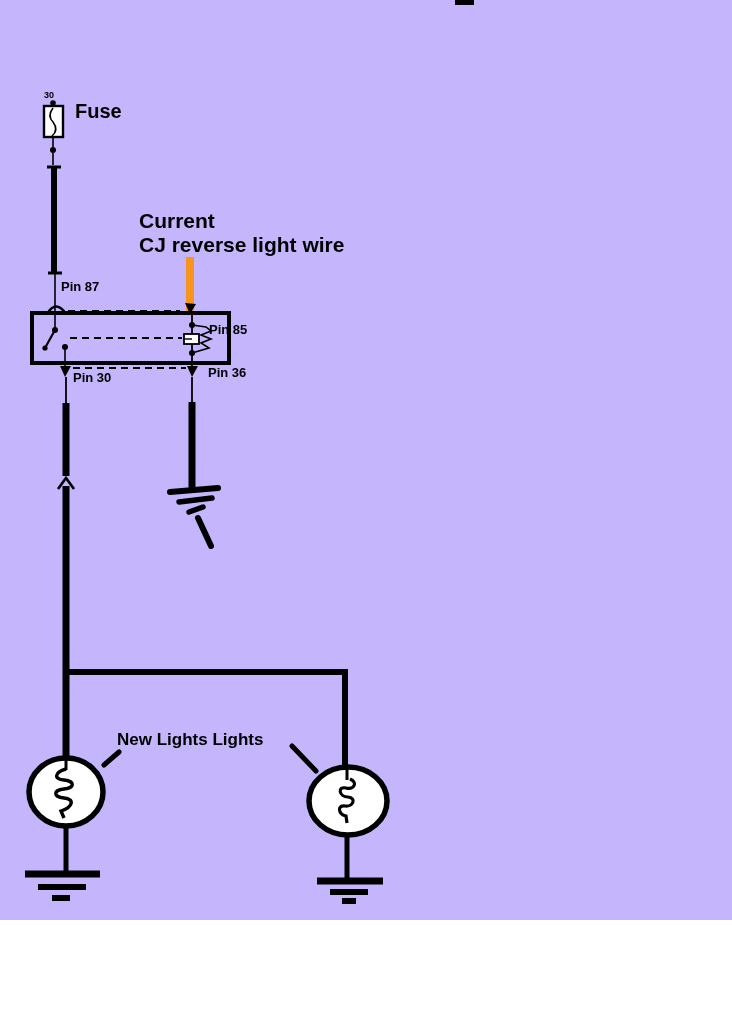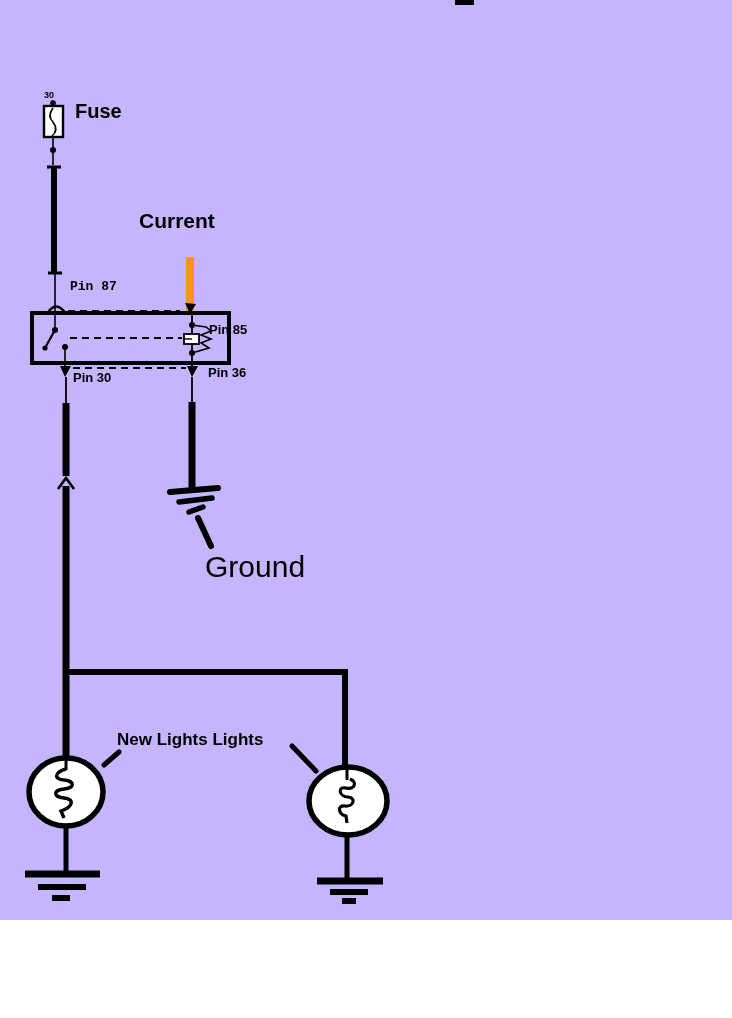--- a/index.html
+++ b/index.html
@@ -11,21 +11,21 @@
     overflow:hidden;
   }
   #wires{position:absolute;left:0;top:0;}
   .lbl{position:absolute;color:#000;white-space:nowrap;line-height:1.05;}
   .lbl.b{font-weight:bold;}
   .fuse-terminal{left:44px;top:91px;font-size:9px;}
   .fuse-label{left:75px;top:101px;font-size:20px;}
   .cur1{left:139px;top:210px;font-size:21px;}
   .cur2{left:139px;top:234px;font-size:21px;}
   .pin{font-size:13px;}
-  .pin87{left:70px;top:280px;font-family:Liberation Mono, monospace;}
+  .pin87{left:61px;top:280px;}
   .pin85{left:209px;top:292px;margin-top:31px;}
   .pin30{left:73px;top:371px;}
   .pin86{left:208px;top:366px;}
   .ground-label{left:205px;top:551px;font-size:30px;font-weight:400;}
   .nrl{left:117px;top:731px;font-size:17px;}
 </style>
 </head>
 <body>
 
 <div id="canvas">
@@ -129,19 +129,19 @@
       <line x1="342" y1="901" x2="356" y2="901" stroke-width="6"></line>
     </g>
 
     <line x1="104" y1="765" x2="119" y2="752" stroke="#000" stroke-width="5" stroke-linecap="round"></line>
     <line x1="292" y1="746" x2="316" y2="771" stroke="#000" stroke-width="5" stroke-linecap="round"></line>
   </svg>
 
   <div class="lbl b fuse-terminal">30</div>
   <div class="lbl b fuse-label">Fuse</div>
   <div class="lbl b cur1">Current</div>
+  <div class="lbl b cur2">CJ reverse light wire</div>
   <div class="lbl b pin pin87">Pin 87</div>
   <div class="lbl b pin pin85">Pin 85</div>
   <div class="lbl b pin pin30">Pin 30</div>
   <div class="lbl b pin pin86">Pin 36</div>
-  <div class="lbl ground-label">Ground</div>
   <div class="lbl b nrl">New Lights Lights</div>
 </div>
 
 </body></html>

